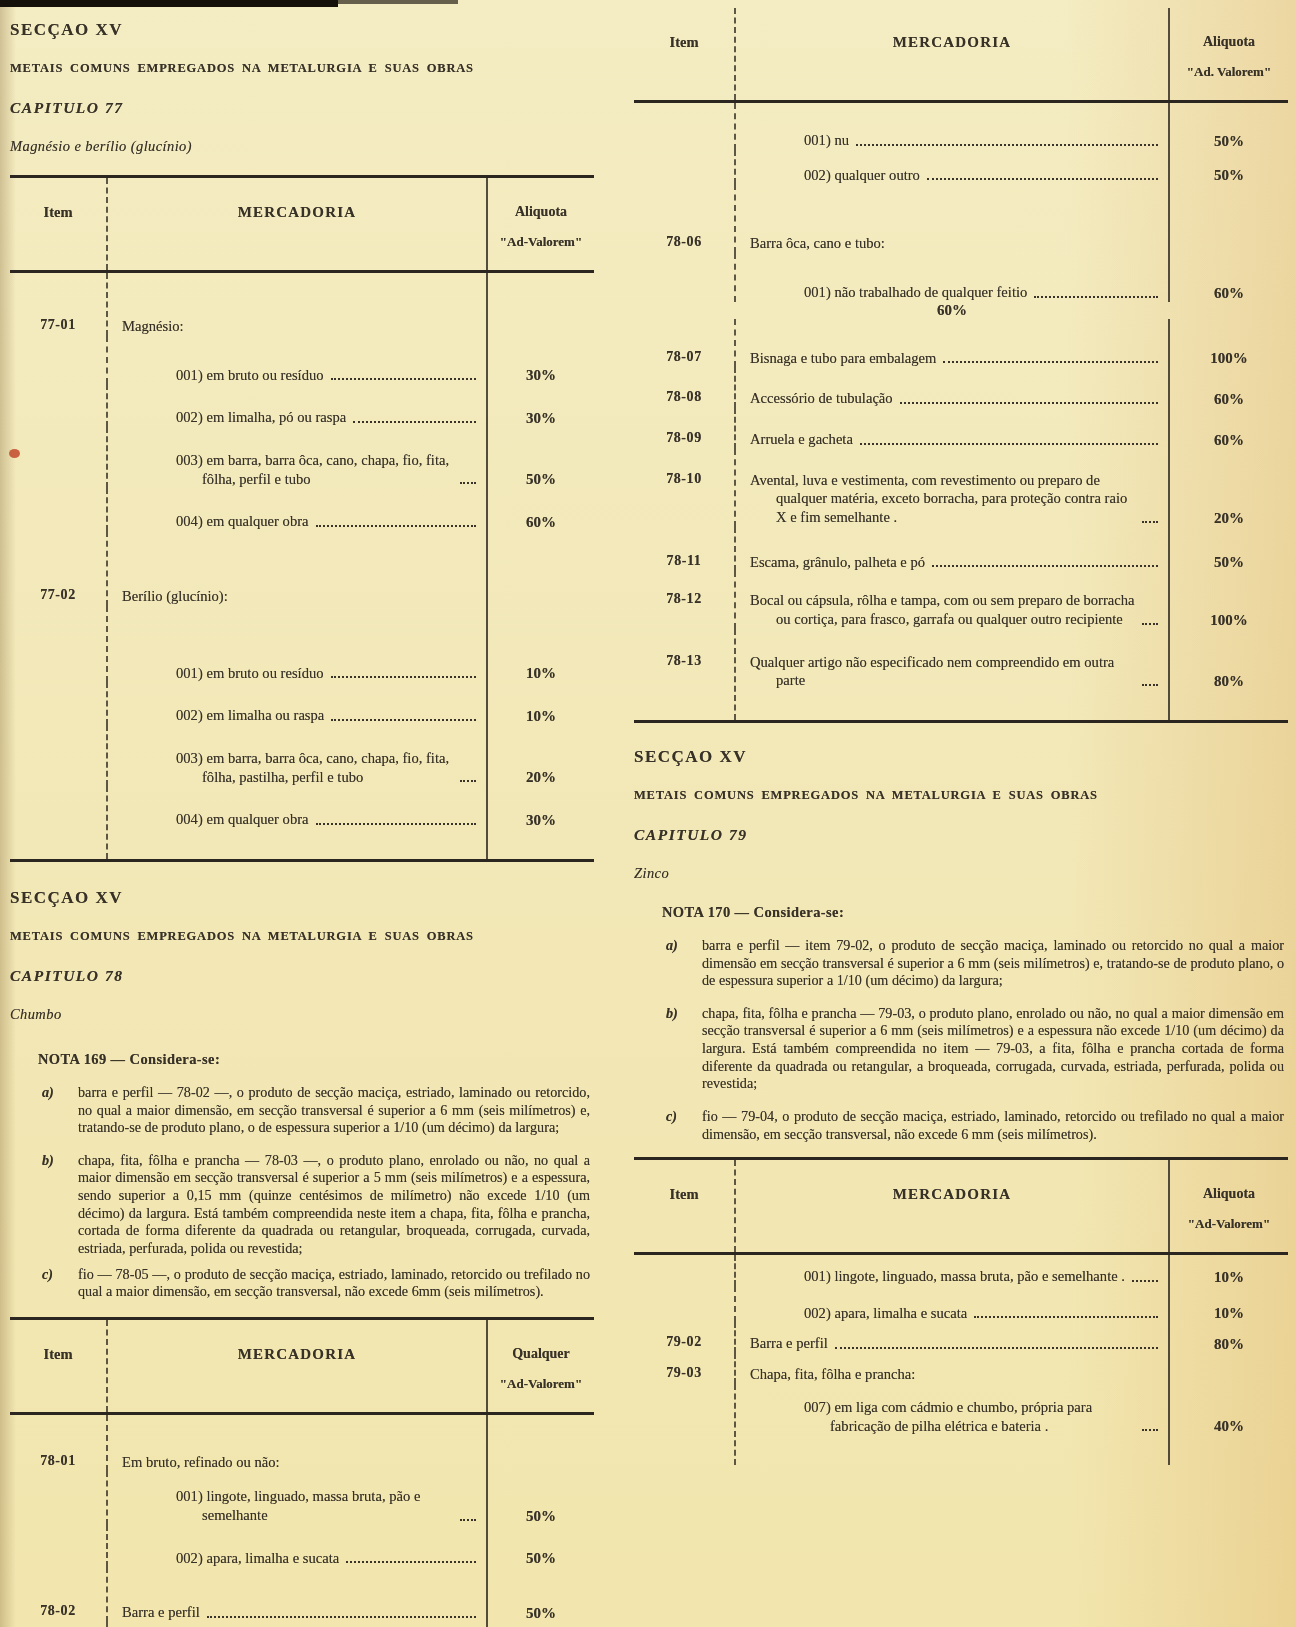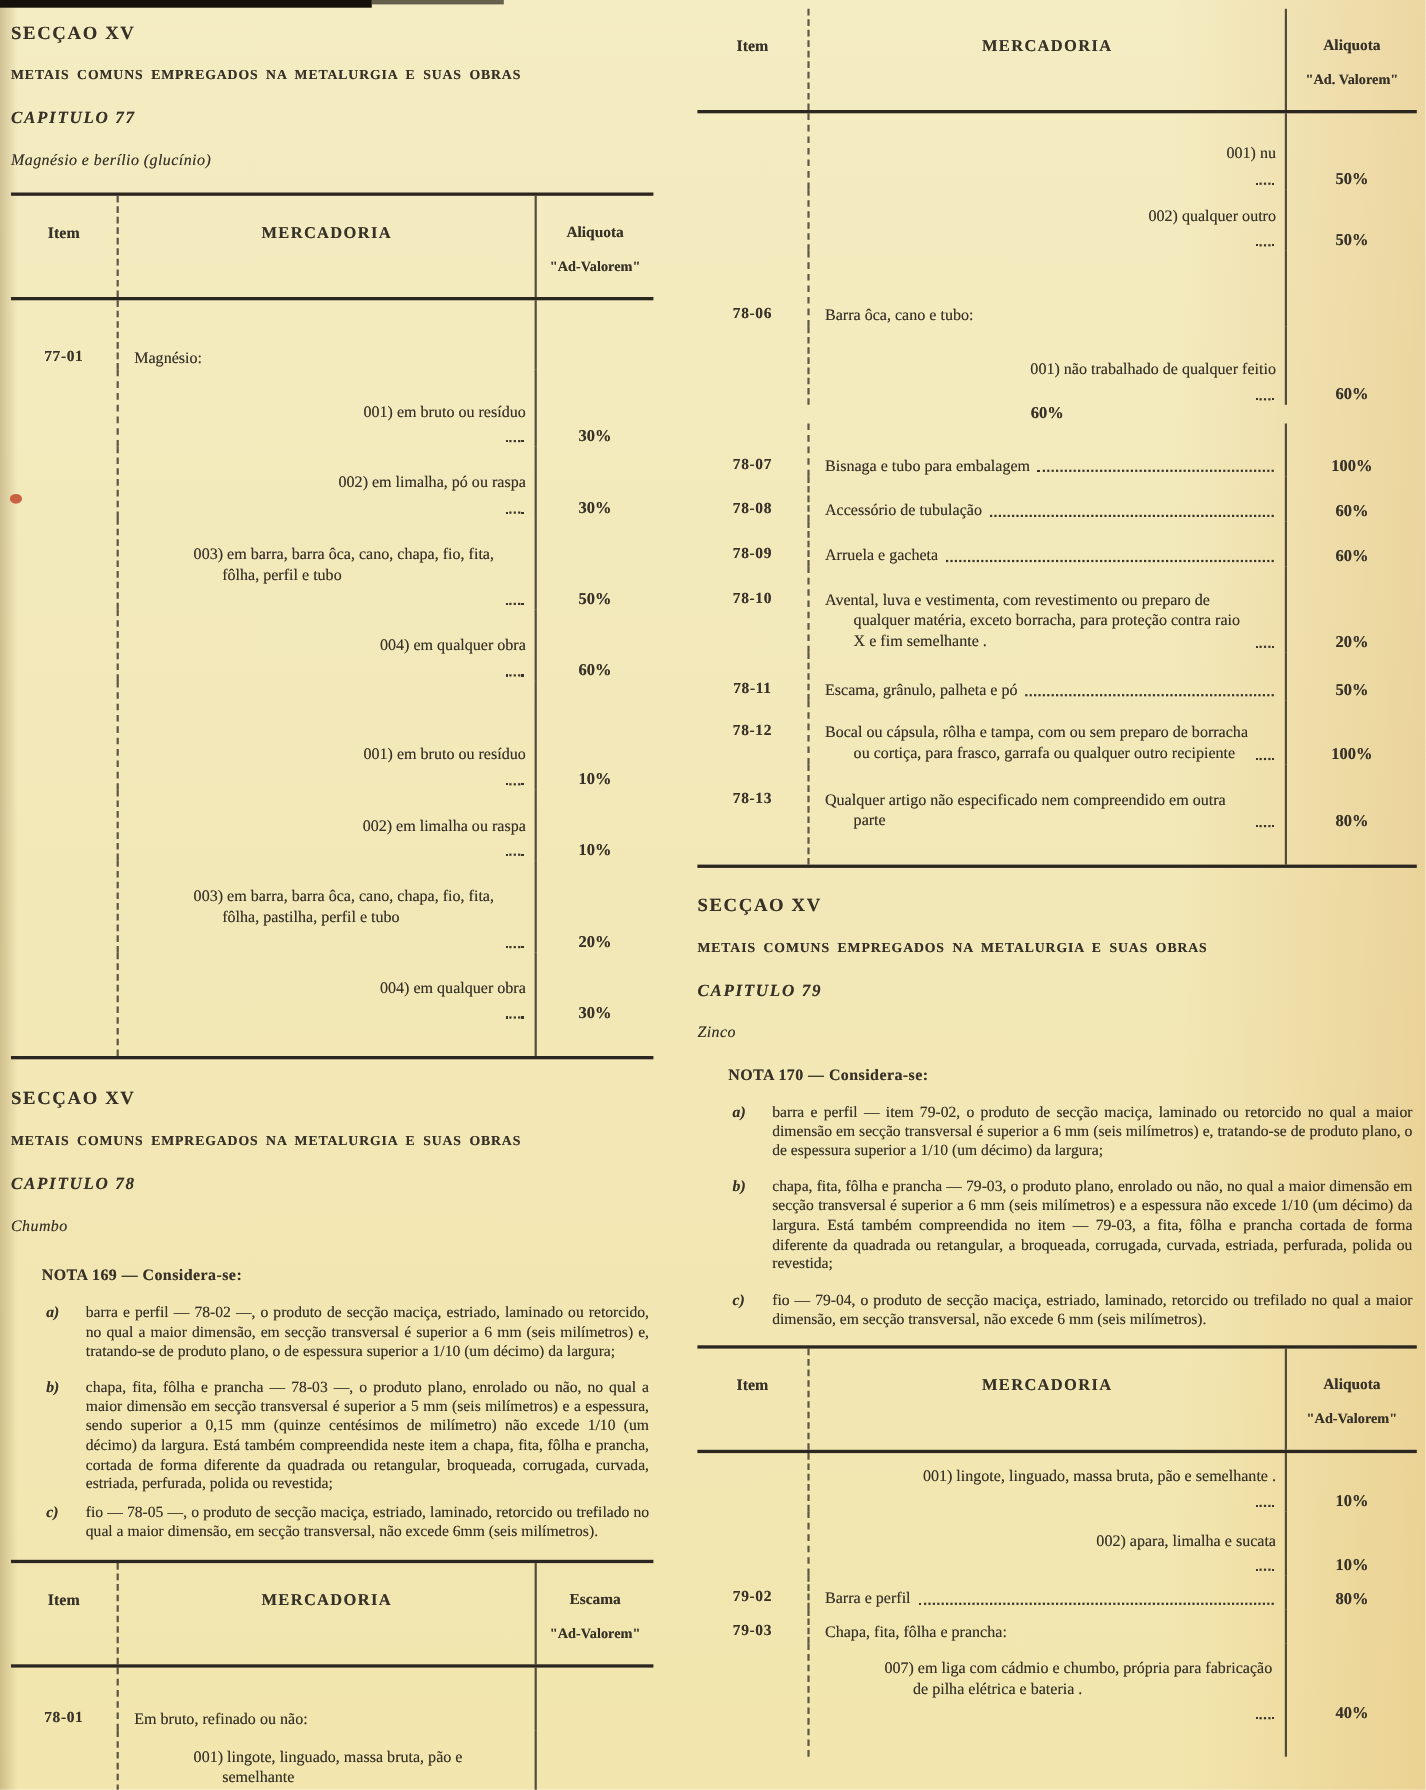--- a/index.html
+++ b/index.html
@@ -42,21 +42,21 @@
            border-left:2px dashed rgba(44,38,30,.75);border-right:2px solid rgba(44,38,30,.8);}
   .th-rate{font-weight:bold;font-size:14px;}
   .th-rate .rq{font-size:13px;margin-top:14px;font-weight:bold;}
 
   .trow{display:grid;}
   .trow > *{padding-top:var(--mt,24px);box-sizing:border-box;}
   .c-item{text-align:center;font-weight:bold;font-size:14px;letter-spacing:.6px;}
   .c-merc{display:flex;align-items:flex-end;padding-left:14px;padding-right:8px;
           border-left:2px dashed rgba(44,38,30,.75);border-right:2px solid rgba(44,38,30,.8);
           font-size:14.6px;line-height:1.28;}
-  .c-merc.sub{padding-left:68px;flex-direction:column;}
+  .c-merc.sub{padding-left:68px;}
   .mtext{flex:0 1 auto;padding-left:26px;text-indent:-26px;}
   .mlabel{flex:0 1 auto;}
   .lfill{flex:1 1 16px;min-width:16px;border-bottom:2px dotted #3a332a;margin:0 2px 4px 7px;}
   .c-rate{align-self:end;padding-top:0 !important;text-align:center;font-weight:bold;font-size:15px;}
   .trow.last > *{padding-bottom:30px;}
 
   
   .nota{margin:28px 4px 0 28px;font-size:14.2px;line-height:1.24;}
   .nota-title{font-weight:bold;font-size:14.5px;letter-spacing:.4px;}
   .note-item{display:flex;margin-top:15px;padding-left:4px;}
@@ -123,20 +123,27 @@
           <div class="c-rate">50%</div>
         </div>
         <div class="trow" style="--mt:24px">
           <div class="c-item"></div>
           <div class="c-merc sub">
               <span class="mtext">004) em qualquer obra</span>
               <span class="lfill"></span>
             </div>
           <div class="c-rate">60%</div>
         </div>
+        <div class="trow" style="--mt:56px">
+          <div class="c-item">77-02</div>
+          <div class="c-merc">
+              <span class="mlabel">Berílio (glucínio):</span>
+            </div>
+          <div class="c-rate"></div>
+        </div>
         <div class="trow" style="--mt:58px">
           <div class="c-item"></div>
           <div class="c-merc sub">
               <span class="mtext">001) em bruto ou resíduo</span>
               <span class="lfill"></span>
             </div>
           <div class="c-rate">10%</div>
         </div>
         <div class="trow" style="--mt:24px">
           <div class="c-item"></div>
@@ -186,21 +193,21 @@
         <span class="note-letter">c)</span>
         <span class="note-text">fio — 78-05 —, o produto de secção maciça, estriado, laminado, retorcido ou trefilado no qual a maior dimensão, em secção transversal, não excede 6mm (seis milímetros).</span>
       </div>
     </div>
 
     <section class="ttable tl" style="margin-top:16px">
       <div class="thead">
         <div class="th-item">Item</div>
         <div class="th-merc">MERCADORIA</div>
         <div class="th-rate">
-          <div>Escama</div>
+          <div>Qualquer</div>
           <div class="rq">"Ad-Valorem"</div>
         </div>
       </div>
       <div class="tbody">
         <div class="trow" style="--mt:38px">
           <div class="c-item">78-01</div>
           <div class="c-merc">
               <span class="mlabel">Em bruto, refinado ou não:</span>
             </div>
           <div class="c-rate"></div>

